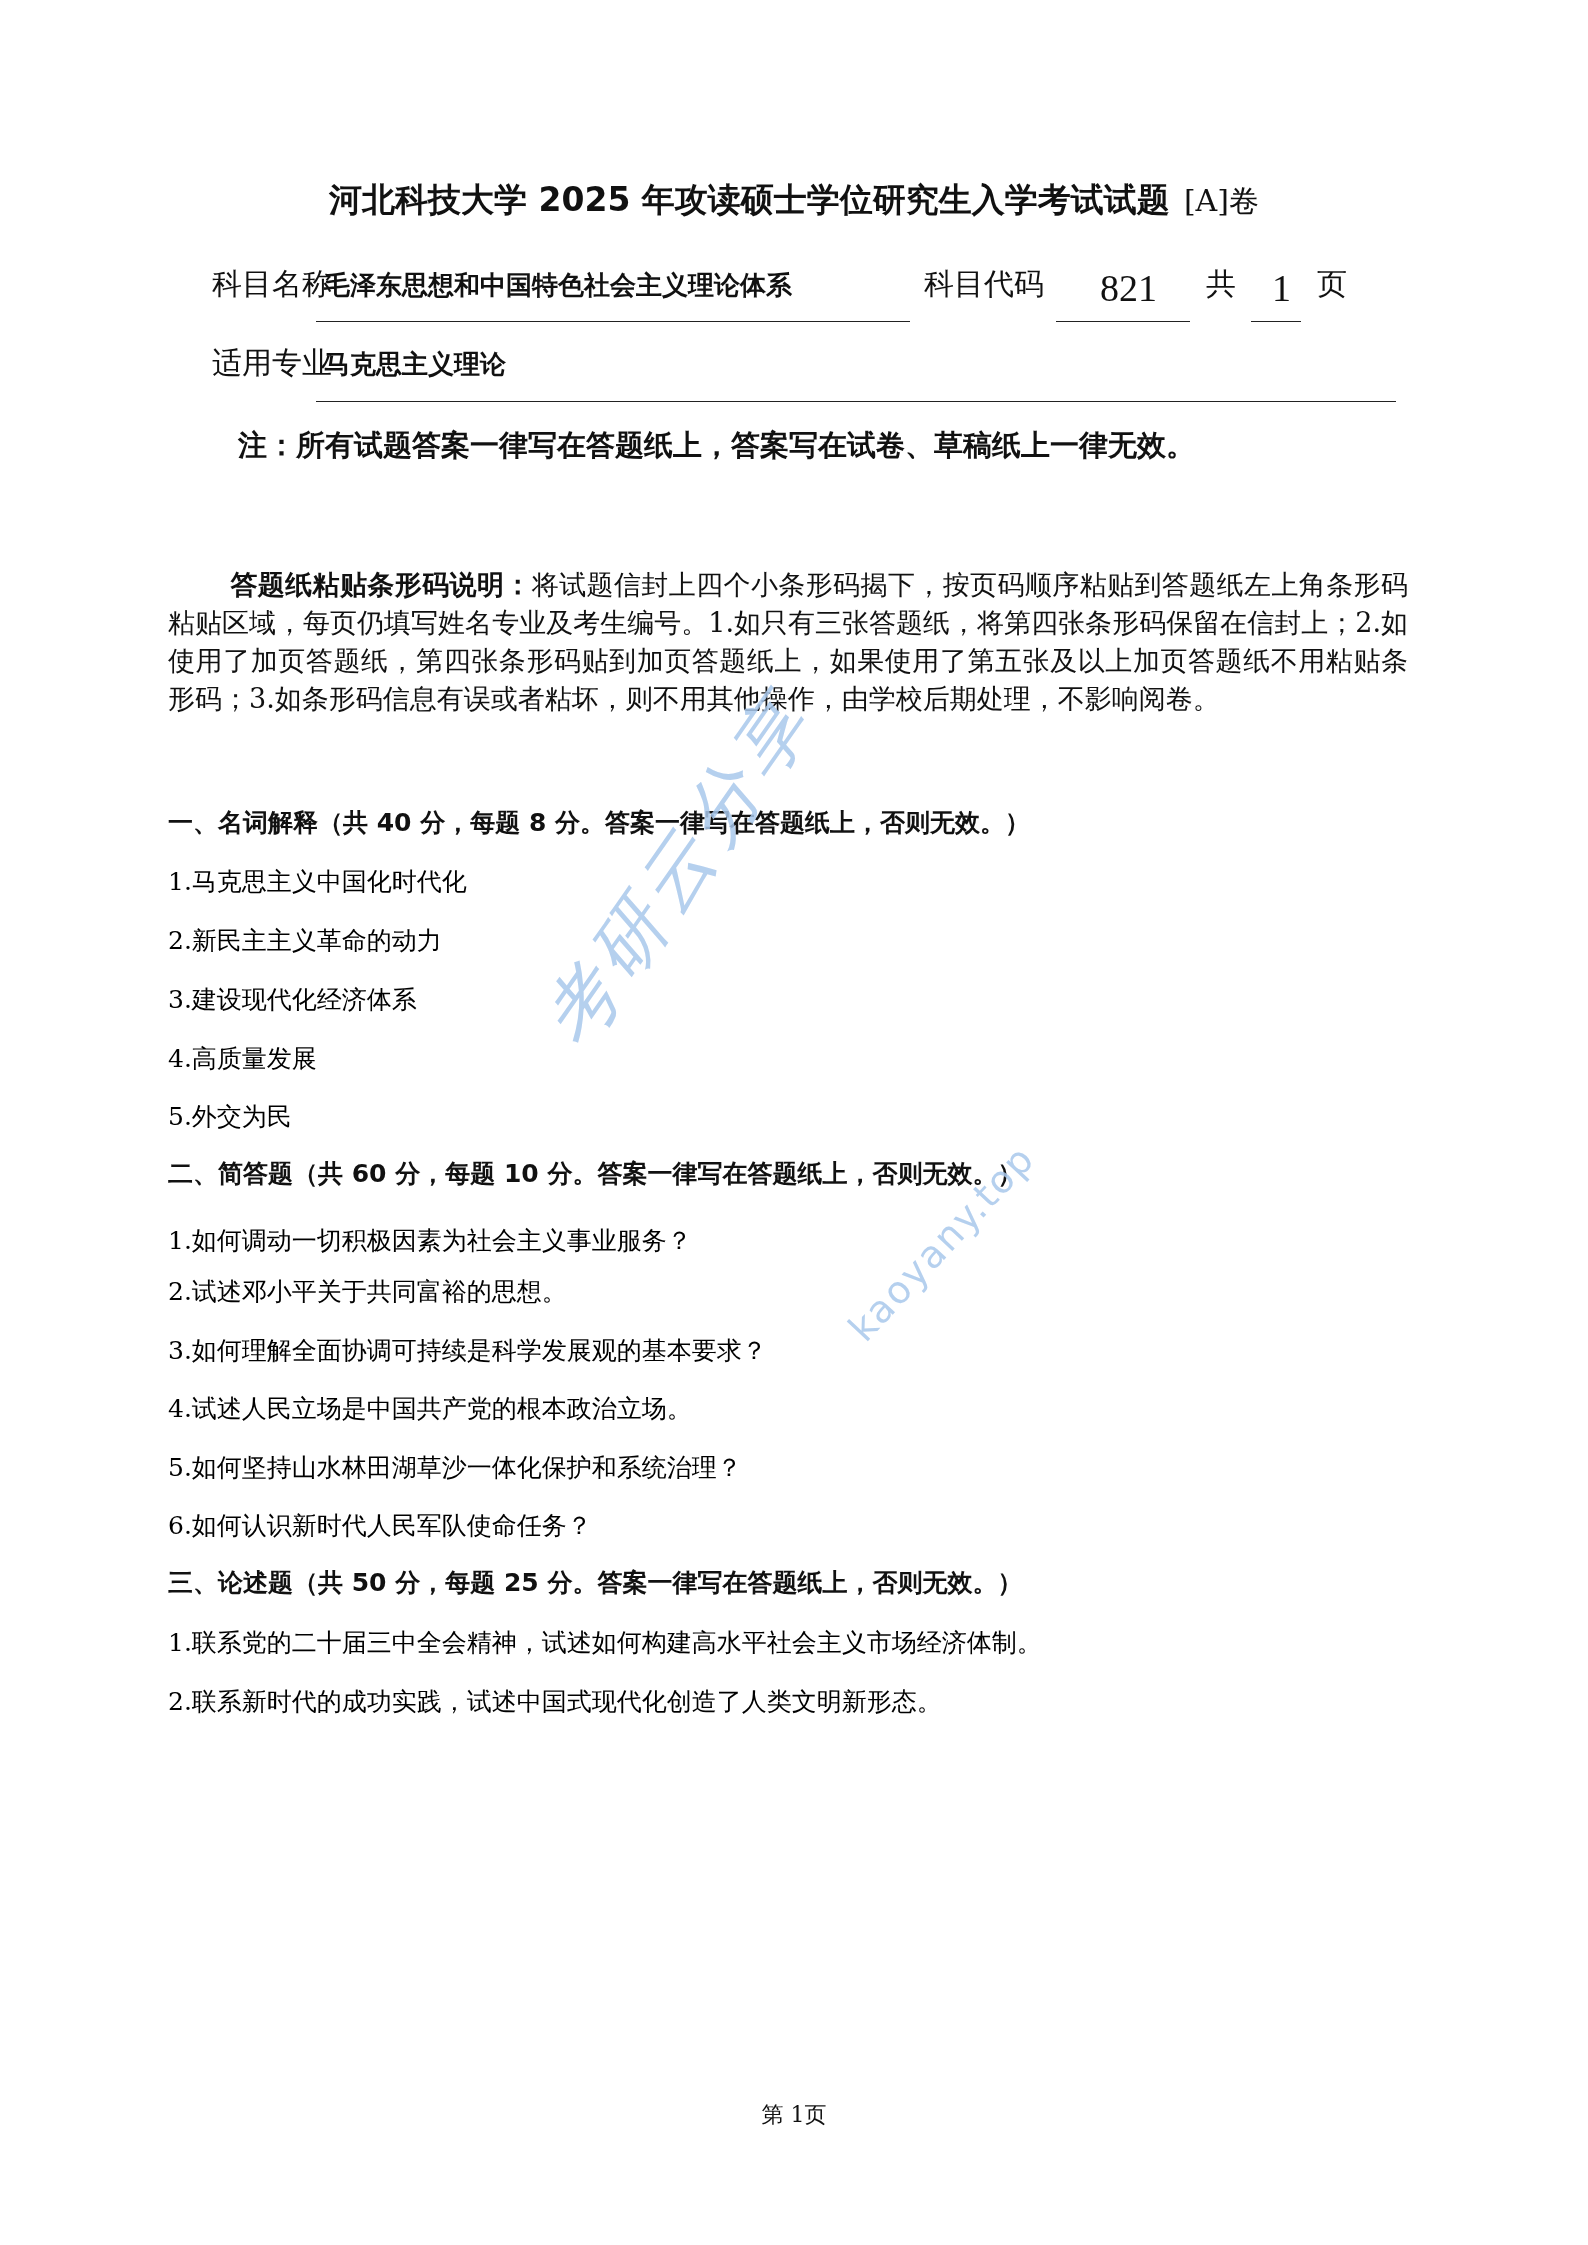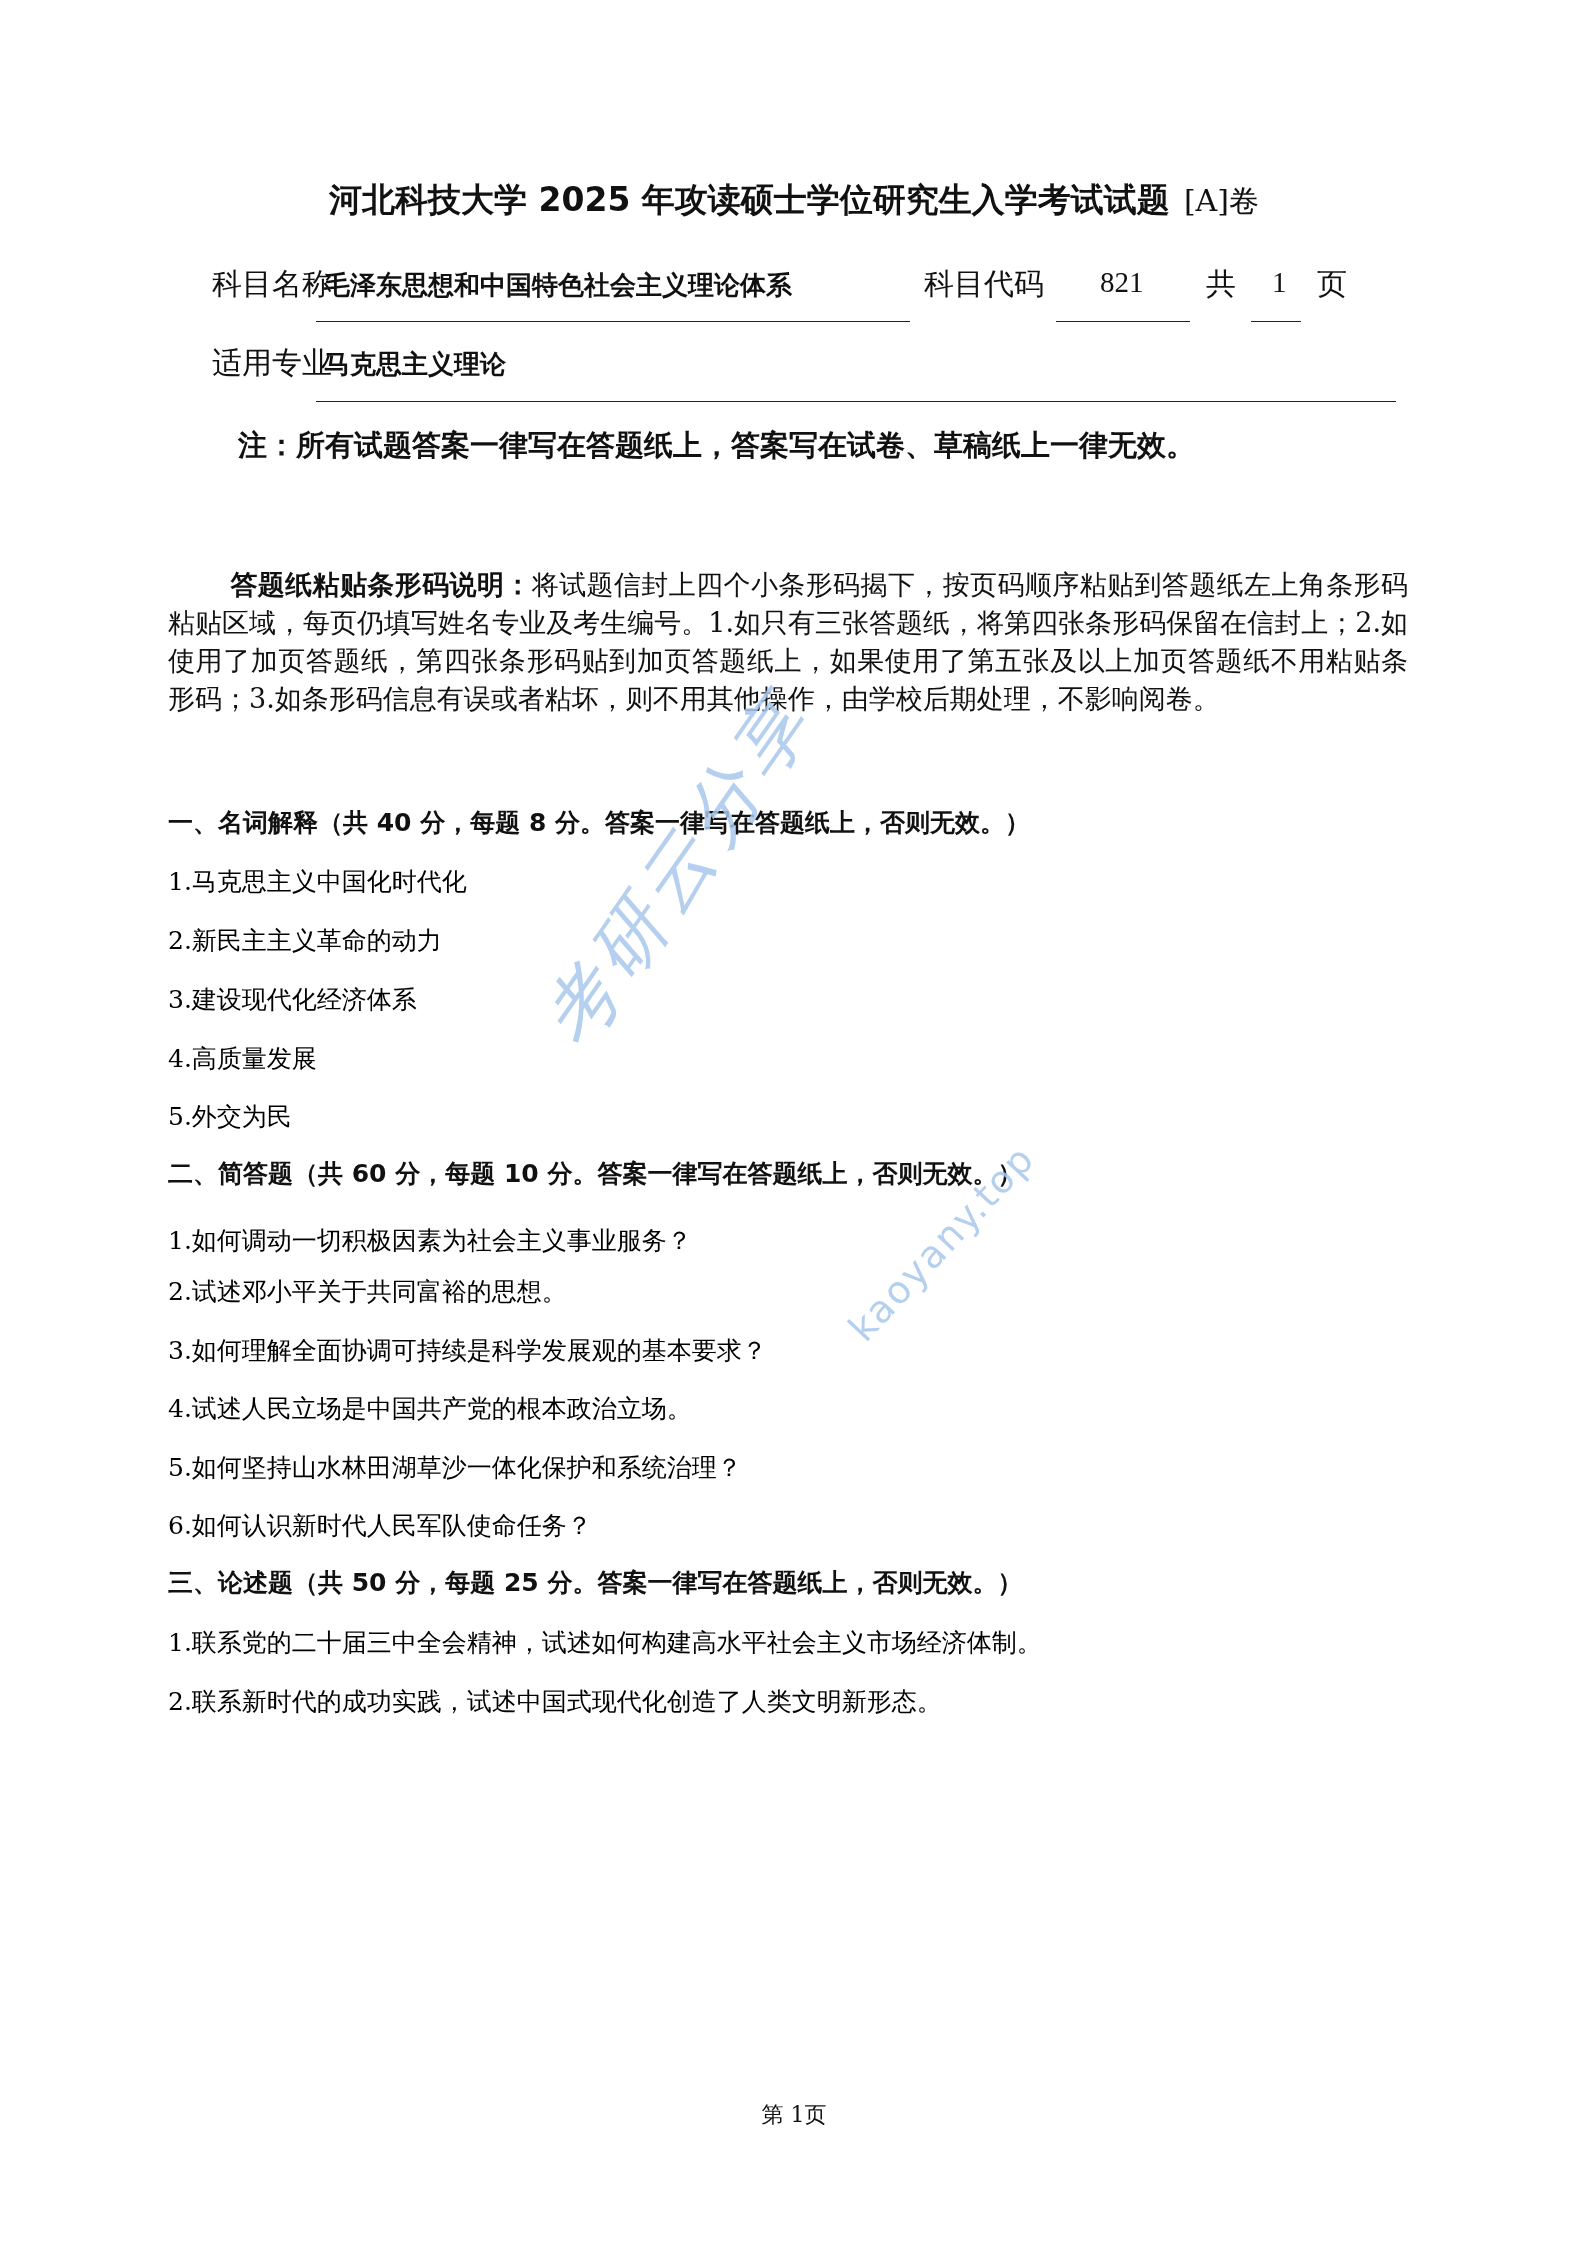--- a/index.html
+++ b/index.html
@@ -4,21 +4,21 @@
 <style>
   html, body { margin: 0; padding: 0; background: #ffffff; }
   body { width: 1588px; height: 2245px; position: relative; overflow: hidden;
          font-family: "DejaVu Serif", "Liberation Serif", serif; color: #111; }
   .abs { position: absolute; white-space: nowrap; }
   .title { left: 0; width: 1588px; top: 178px; text-align: center; font-size: 33px;
            font-family: "DejaVu Sans", "Liberation Sans", sans-serif; font-weight: bold; letter-spacing: 0px; }
   .title .suffix { font-weight: normal; font-family: "DejaVu Serif", serif; font-size: 30px; margin-left: 14px; }
   .label { font-size: 30px; font-family: "DejaVu Sans", "Liberation Sans", sans-serif; }
   .value { font-size: 26px; font-family: "DejaVu Sans", "Liberation Sans", sans-serif; font-weight: bold; }
-  .num { font-size: 29px; font-family: "Liberation Serif", "DejaVu Serif", serif; }
+  .num { font-size: 38px; font-family: "Liberation Serif", "DejaVu Serif", serif; }
   .uline { position: absolute; height: 0; border-top: 1.5px solid #222; }
   .note { font-size: 29px; font-weight: bold; font-family: "DejaVu Sans", "Liberation Sans", sans-serif; }
   .para { position: absolute; left: 168px; top: 522px; width: 1240px; font-size: 27px; line-height: 38px;
           text-align: justify; font-family: "DejaVu Serif", "Liberation Serif", serif; margin-top: 44px; }
   .para .lead { font-weight: bold; font-family: "DejaVu Sans", sans-serif; }
   .para .indent { display: inline-block; width: 62px; }
   .sec { font-size: 25px; font-weight: bold; font-family: "DejaVu Sans", "Liberation Sans", sans-serif; left: 168px; }
   .q { font-size: 25px; left: 168px; font-family: "DejaVu Serif", "Liberation Serif", serif; color: #000000; }
   .footer { font-size: 22px; left: 0; width: 1588px; text-align: center; top: 2100px; }
   .wm { position: absolute; color: #a9c8ec; opacity: 0.85; pointer-events: none; white-space: nowrap; }

